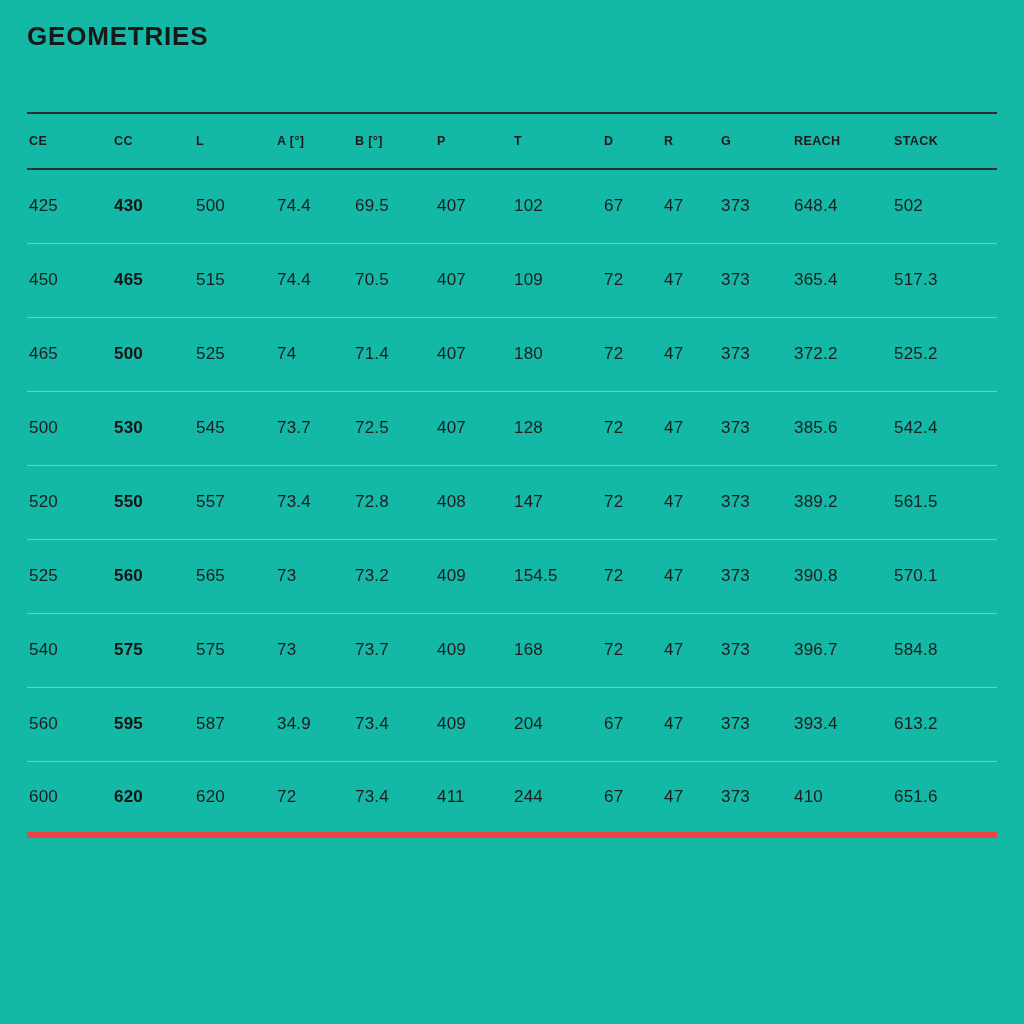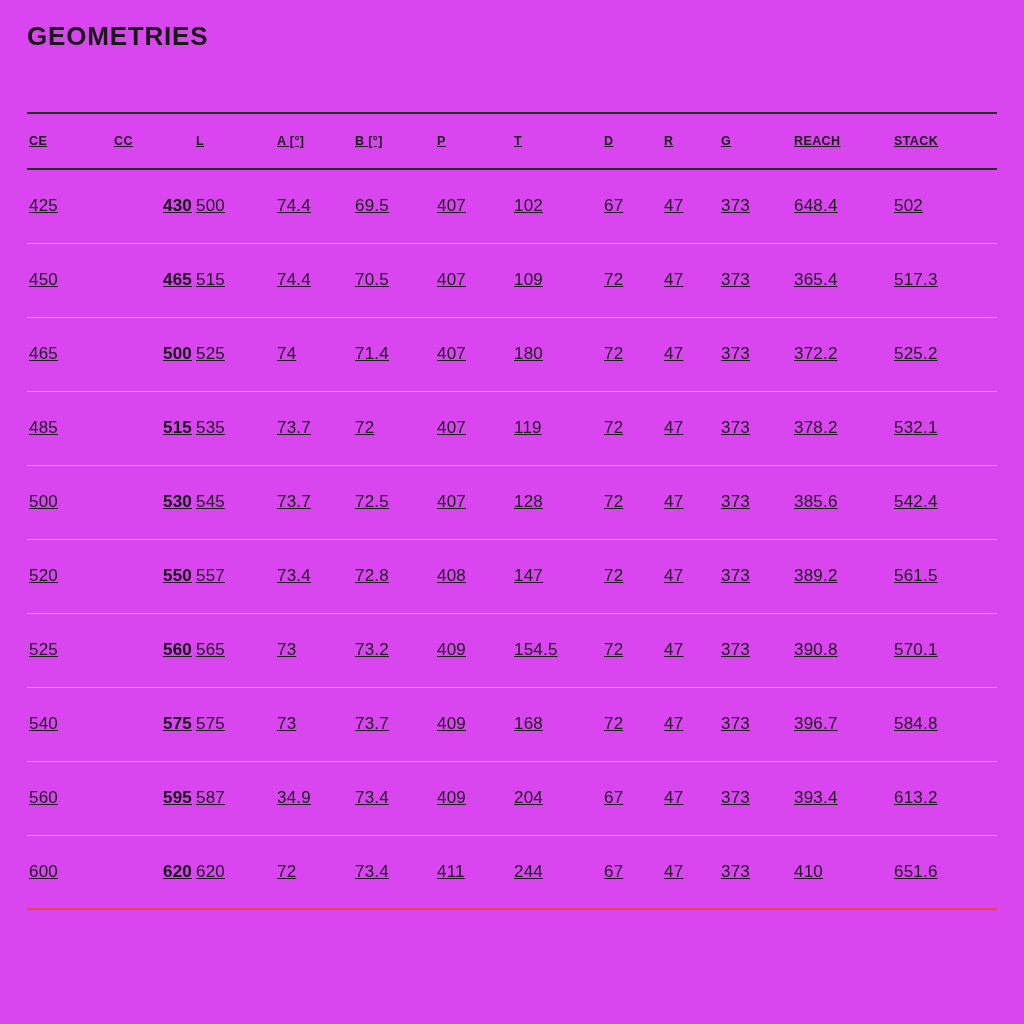--- a/index.html
+++ b/index.html
@@ -6,70 +6,68 @@
   html, body {
     width: 1024px;
     background: #ffffff;
     font-family: "Liberation Sans", sans-serif;
     color: #1d1d1d;
   }
   .page {
     width: 1024px;
     height: 1024px;
     padding: 0 27px;
-    background: #d946ef;
+    background: #14b8a6;
   }
   .page-title {
     padding-top: 21px;
     font-size: 26px;
     font-weight: 800;
     letter-spacing: 0.8px;
     color: #181818;
   }
   table.geo-table {
     margin-top: 60px;
     width: 970px;
     border-collapse: collapse;
     table-layout: fixed;
-    text-decoration: underline;
   }
   table.geo-table thead tr {
     height: 56px;
     border-top: 2px solid #2b2b2b;
     border-bottom: 2px solid #2b2b2b;
   }
   table.geo-table th {
     text-align: left;
     vertical-align: middle;
     font-size: 12.5px;
     font-weight: 700;
     letter-spacing: 0.4px;
     color: #1b1b1b;
     padding: 0 2px;
   }
   table.geo-table tbody tr {
     height: 74px;
     border-bottom: 1px solid #eab308;
   }
   table.geo-table tbody tr:last-child {
-    border-bottom: 2px solid #ef4444;
+    border-bottom: 6px solid #ef4444;
   }
   table.geo-table td {
     text-align: left;
     vertical-align: middle;
     font-size: 17px;
     font-weight: 400;
     letter-spacing: 0.2px;
     color: #1d1d1d;
     padding: 0 2px;
   }
   table.geo-table td.bold-col {
     font-weight: 700;
     color: #141414;
-    text-align: right;
   }
 </style>
 </head>
 <body>
 
 <div class="page">
   <h1 class="page-title">GEOMETRIES</h1>
 
   <table class="geo-table">
     <colgroup id="geo-colgroup">
@@ -139,34 +137,20 @@
           <td>71.4</td>
           <td>407</td>
           <td>180</td>
           <td>72</td>
           <td>47</td>
           <td>373</td>
           <td>372.2</td>
           <td>525.2</td>
         </tr>
         <tr>
-          <td>485</td>
-          <td class="bold-col">515</td>
-          <td>535</td>
-          <td>73.7</td>
-          <td>72</td>
-          <td>407</td>
-          <td>119</td>
-          <td>72</td>
-          <td>47</td>
-          <td>373</td>
-          <td>378.2</td>
-          <td>532.1</td>
-        </tr>
-        <tr>
           <td>500</td>
           <td class="bold-col">530</td>
           <td>545</td>
           <td>73.7</td>
           <td>72.5</td>
           <td>407</td>
           <td>128</td>
           <td>72</td>
           <td>47</td>
           <td>373</td>

